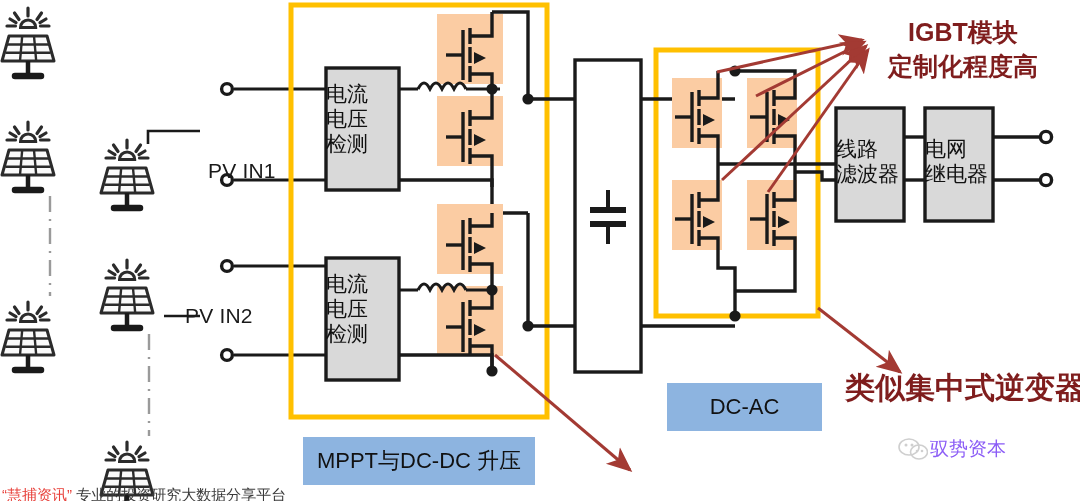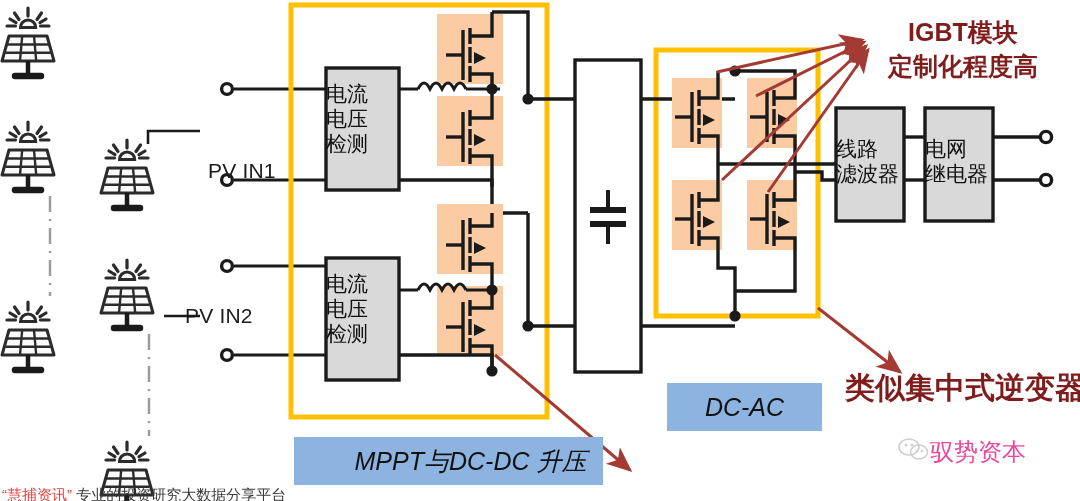--- a/index.html
+++ b/index.html
@@ -4,24 +4,24 @@
 <style>
   html,body{margin:0;padding:0;background:#ffffff;}
   body{width:1080px;height:501px;overflow:hidden;
        font-family:"Liberation Sans","DejaVu Sans",sans-serif;}
   #stage{position:relative;width:1080px;height:501px;background:#fff;}
   #stage svg{position:absolute;left:0;top:0;}
   .lbl{position:absolute;white-space:nowrap;}
   .pvlbl{font-size:21px;color:#1a1a1a;letter-spacing:.2px;}
   .bluebox{position:absolute;background:#8db4e0;display:flex;
            align-items:center;justify-content:center;
-           font-size:25px;color:#111;font-style:italic;}
+           font-size:22px;color:#111;}
   .graytxt{font-size:21px;color:#111;line-height:25px;text-align:left;font-family:Liberation Serif, serif;}
   .boldcn{position:absolute;font-weight:bold;color:#7f1d1d;white-space:nowrap;}
-  .wm{position:absolute;color:#ec4899;font-size:24px;white-space:nowrap;}
+  .wm{position:absolute;color:#8b5cf6;font-size:19px;white-space:nowrap;}
   .wmred{color:#e8403a;}
   .wmbl{position:absolute;font-size:15px;white-space:nowrap;color:#3a3a3a;}
 </style>
 </head>
 <body>
 
 <div id="stage">
 
   <svg width="1080" height="501" viewBox="0 0 1080 501">
     <defs>
@@ -253,21 +253,21 @@
 
   <div class="lbl graytxt" style="left:836px;top:137px;width:68px;">
     <div>线路</div>
     <div>滤波器</div>
   </div>
   <div class="lbl graytxt" style="left:925px;top:137px;width:47px;">
     <div>电网</div>
     <div>继电器</div>
   </div>
 
-  <div class="bluebox" style="left:294px;top:437px;width:265px;height:48px;padding-left:44px;">MPPT与DC-DC 升压</div>
+  <div class="bluebox" style="left:303px;top:437px;width:232px;height:48px;">MPPT与DC-DC 升压</div>
   <div class="bluebox" style="left:667px;top:383px;width:155px;height:48px;">DC-AC</div>
 
   <div class="boldcn" style="left:908px;top:16px;font-size:25px;">IGBT模块</div>
   <div class="boldcn" style="left:888px;top:50px;font-size:25px;">定制化程度高</div>
   <div class="boldcn" style="left:845px;top:368px;font-size:30px;">类似集中式逆变器</div>
 
   <div class="wm" style="left:930px;top:436px;">驭势资本</div>
   <svg style="position:absolute;left:898px;top:438px;" width="30" height="22">
     <ellipse cx="11" cy="9" rx="10" ry="8" fill="none" stroke="#cfcfcf" stroke-width="1.6"></ellipse>
     <ellipse cx="21" cy="14" rx="8.5" ry="7" fill="none" stroke="#cfcfcf" stroke-width="1.6"></ellipse>

